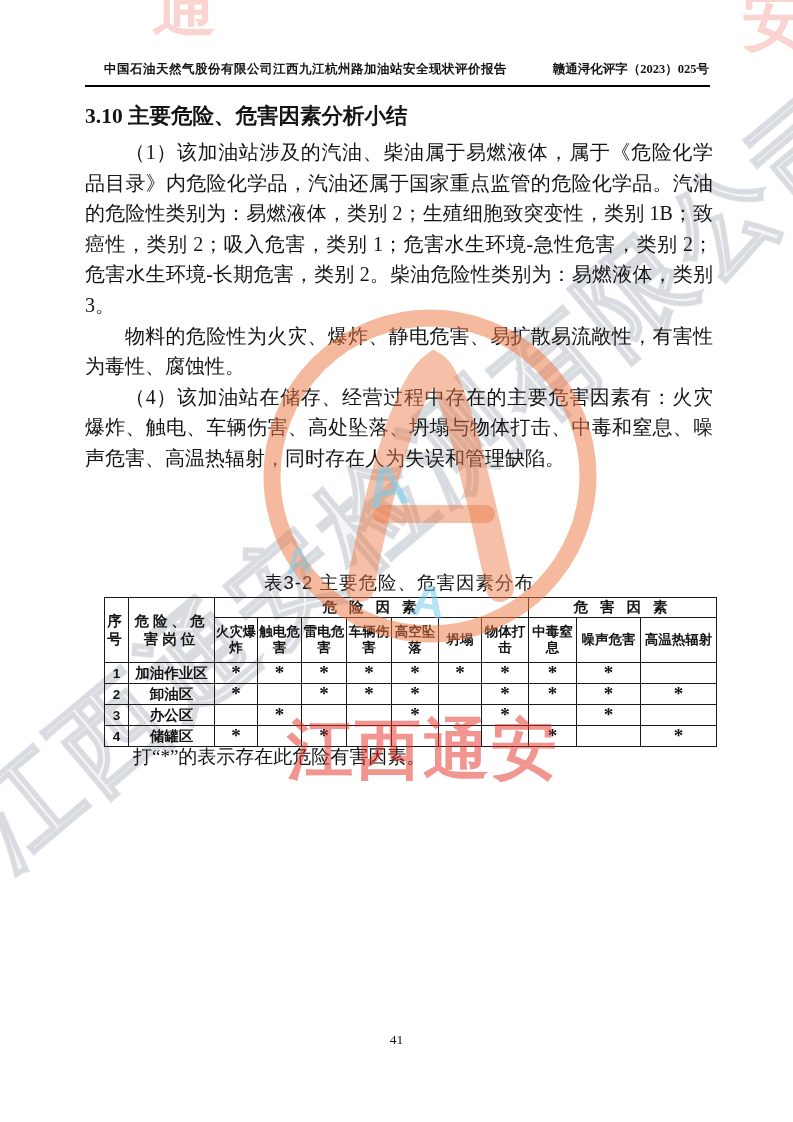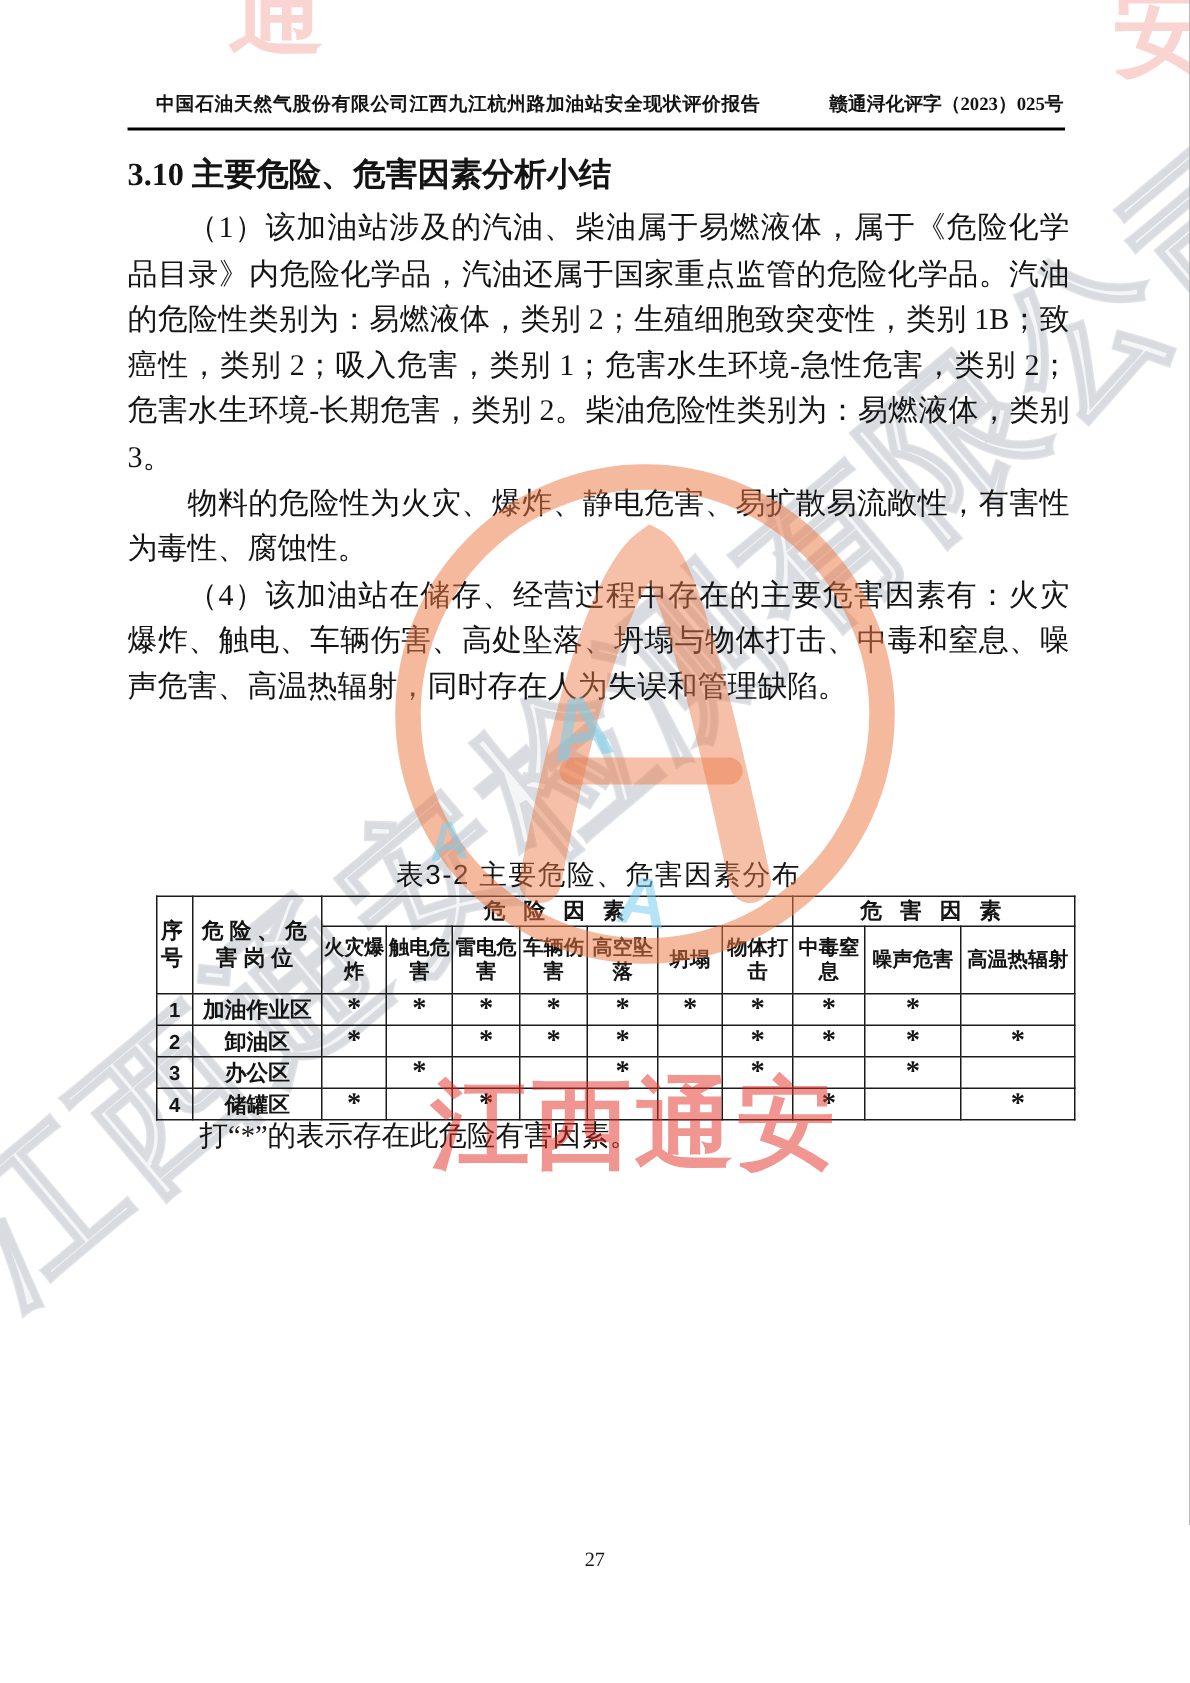--- a/index.html
+++ b/index.html
@@ -207,21 +207,21 @@
             <td class="mark-cell"></td>
             <td class="mark-cell">*</td>
             <td class="mark-cell"></td>
             <td class="mark-cell">*</td>
           </tr>
         </tbody>
     </table>
 
     <div class="footnote">打“*”的表示存在此危险有害因素。</div>
 
-    <div class="page-number">27</div>
+    <div class="page-number">41</div>
   </div>
 
   <svg class="wm wm-stamp" width="364" height="364" viewBox="0 0 364 364">
     <circle cx="182" cy="180" r="158" fill="none" stroke="rgba(236,120,70,0.55)" stroke-width="17"></circle>
     <path d="M 112 292 Q 150 96 186 70 Q 208 82 252 292" fill="none" stroke="rgba(236,120,70,0.50)" stroke-width="28" stroke-linecap="round"></path>
     <path d="M 134 218 L 238 218" fill="none" stroke="rgba(236,120,70,0.50)" stroke-width="18" stroke-linecap="round"></path>
   </svg>
 
   <div class="wm wm-cyan wm-cyan1">A</div>
   <div class="wm wm-cyan wm-cyan2">A</div>

